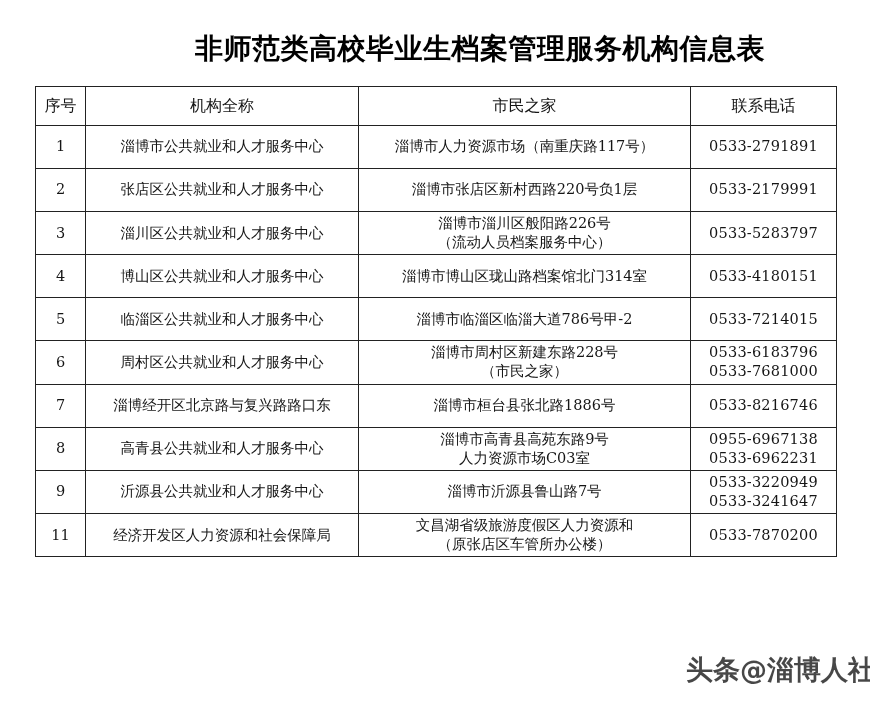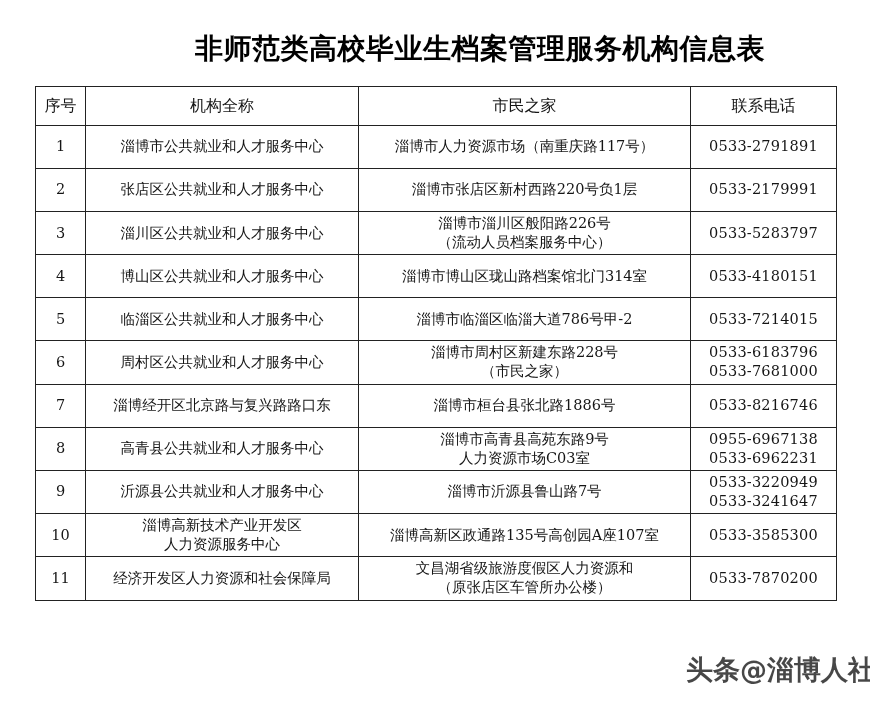--- a/index.html
+++ b/index.html
@@ -228,33 +228,20 @@
             </td>
             <td class="cell-addr">
               <span class="line">淄博市沂源县鲁山路7号</span>
             </td>
             <td class="cell-phone">
               <span class="line">0533-3220949</span>
               <span class="line">0533-3241647</span>
             </td>
           </tr>
           <tr>
-            <td class="cell-idx">10</td>
-            <td class="cell-name">
-              <span class="line">淄博高新技术产业开发区</span>
-              <span class="line">人力资源服务中心</span>
-            </td>
-            <td class="cell-addr">
-              <span class="line">淄博高新区政通路135号高创园A座107室</span>
-            </td>
-            <td class="cell-phone">
-              <span class="line">0533-3585300</span>
-            </td>
-          </tr>
-          <tr>
             <td class="cell-idx">11</td>
             <td class="cell-name">
               <span class="line">经济开发区人力资源和社会保障局</span>
             </td>
             <td class="cell-addr">
               <span class="line">文昌湖省级旅游度假区人力资源和</span>
               <span class="line">（原张店区车管所办公楼）</span>
             </td>
             <td class="cell-phone">
               <span class="line">0533-7870200</span>

